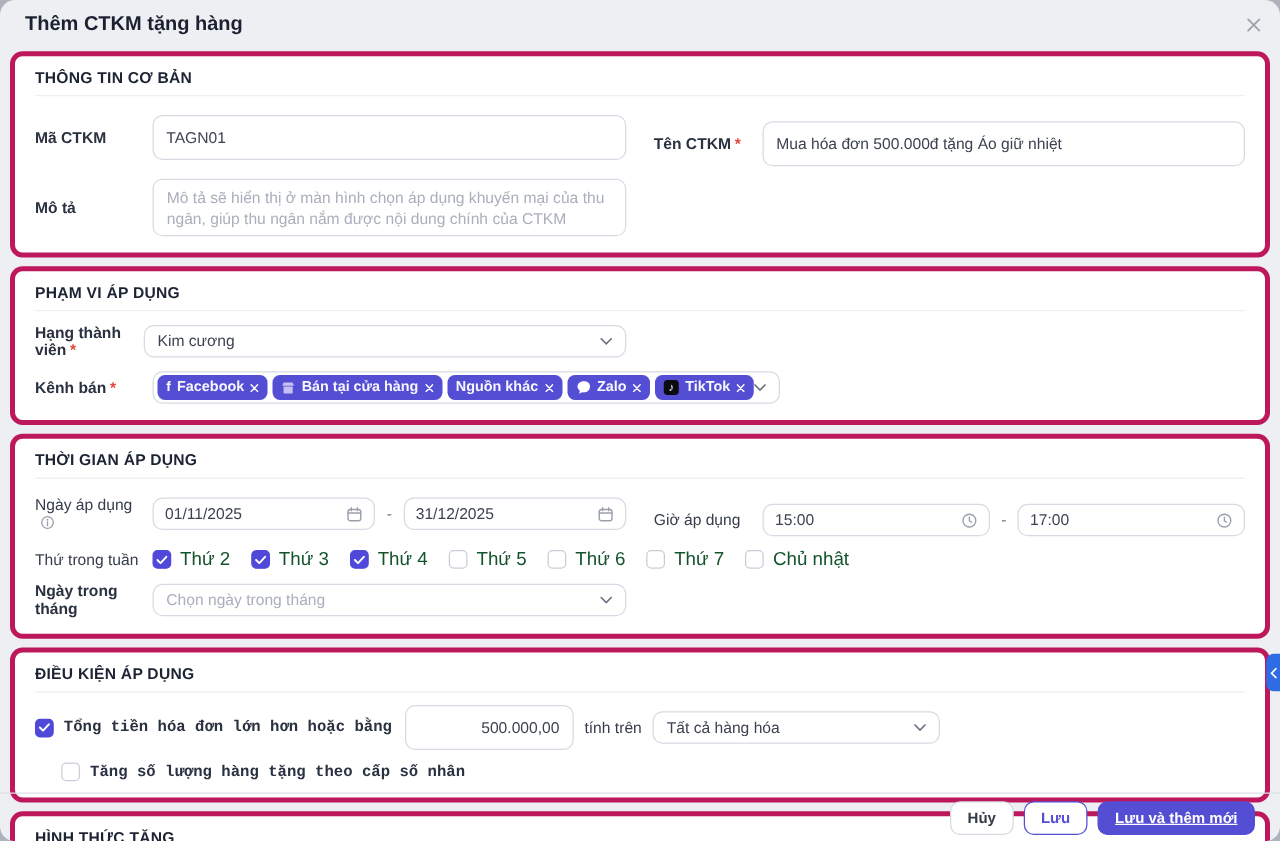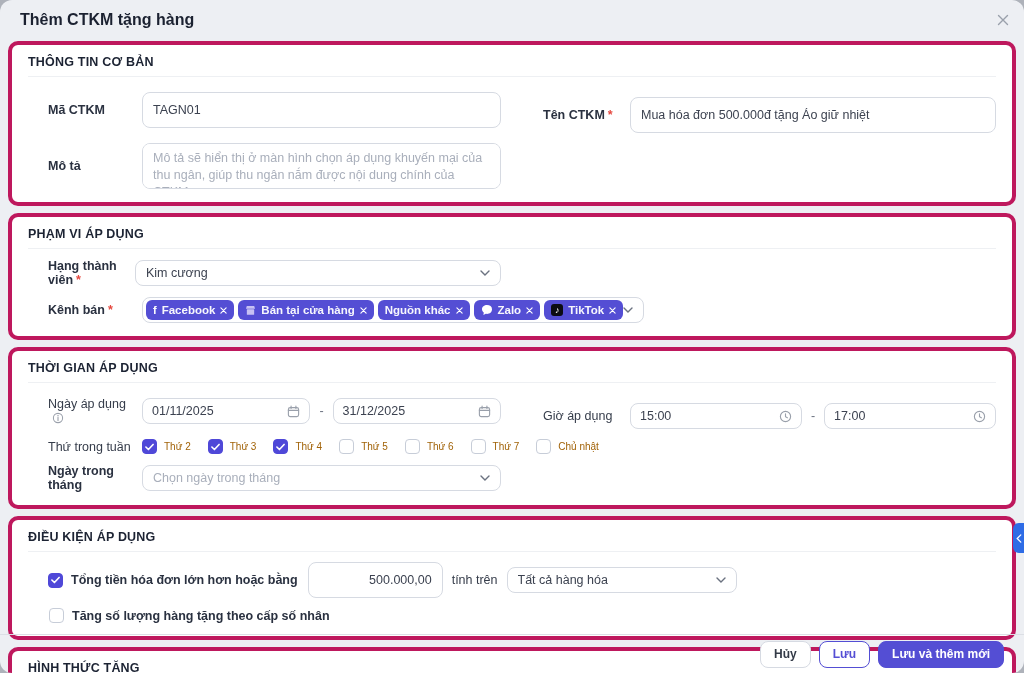--- a/index.html
+++ b/index.html
@@ -20,21 +20,21 @@
   .dlg-header{ height:40px; display:flex; align-items:center; padding:0 20px; position:relative; }
   .dlg-title{ font-size:16px; font-weight:700; color:#1b2130; }
   .dlg-close{ position:absolute; right:13px; top:12px; width:16px; height:16px; cursor:pointer;
     display:flex; align-items:center; justify-content:center; }
   
   .cards{ padding:1px 8px 0; display:flex; flex-direction:column; gap:7px; }
   .card{ background:#fff; border:4px solid #be185d; border-radius:10px; padding:10px 16px 13px; }
   .sec-title{ font-size:12.5px; font-weight:700; color:#1c2333; letter-spacing:.2px;
     padding-bottom:7px; border-bottom:1px solid #eef0f3; margin-bottom:10px; }
   .grid2{ display:grid; grid-template-columns:1fr 1fr; column-gap:22px; }
-  .row{ display:flex; align-items:center;margin-left:20px; }
+  .row{ display:flex; align-items:center; }
   .row + .row, .grid2 + .row, .row + .grid2, .grid2 + .grid2{ margin-top:10px; }
   .lbl{ width:94px; flex:none; font-size:12.5px; font-weight:700; color:#2a3140; }
   .lbl.normal{ font-weight:400; color:#353c4a; }
   .lbl-r{ width:87px; flex:none; font-size:12.5px; font-weight:700; color:#2a3140; }
   .lbl-r.normal{ font-weight:400; color:#353c4a; }
   .req{ color:#e5483f; margin-left:3px; font-weight:700; }
   .inp{ flex:1; height:36px; border:1px solid #d6dae2; border-radius:8px; background:#fff;
     padding:0 10px; font-size:12.5px; color:#3c4250; font-family:"Liberation Sans",sans-serif; outline:none; min-width:0; }
   .inp::placeholder, textarea::placeholder{ color:#a9afbb; }
   textarea.inp{ height:46px; resize:none; padding:6px 10px; line-height:1.35; }
@@ -55,22 +55,22 @@
     align-items:center; gap:5px; padding:0 7px; font-size:11.5px; font-weight:600; white-space:nowrap; cursor:pointer; }
   .tag .fb{ font-weight:700; font-size:11px; }
   .tag .tk{ width:12px; height:12px; background:#0b0b12; border-radius:3px; color:#fff;
     font-size:9px; display:inline-flex; align-items:center; justify-content:center; }
   .tag .tx{ opacity:.95; }
   
   .cb{ width:15px; height:15px; border:1px solid #c7cdd8; border-radius:4px; background:#fff;
     display:inline-flex; align-items:center; justify-content:center; flex:none; cursor:pointer; }
   .cb.checked{ background:#4f48d8; border-color:#4f48d8; }
   .dayitem{ display:inline-flex; align-items:center; gap:7px; margin-right:17px; }
-  .daylabel{ font-size:10px; color:#a16207; }
-  .condlabel{ font-size:12.5px; font-weight:700; color:#2a3140; margin-left:8px; }
+  .daylabel{ font-size:15px; color:#14532d; }
+  .condlabel{ font-size:12.5px; font-weight:700; color:#2a3140; margin-left:8px;font-family:Liberation Mono, monospace; }
   .plain{ font-size:12.5px; color:#353c4a; }
   .num{ text-align:right; }
   
   .redbox{ border:2px solid #e02a1d; border-radius:2px; margin:2px -11px 0; padding:10px 11px; display:flex; }
   .gift-right{ flex:1; min-width:0; }
   table{ width:100%; border-collapse:collapse; table-layout:fixed; }
   th{ background:#eef0f4; font-size:12px; font-weight:700; color:#2a3140; height:27px;
     padding:0 10px; text-align:left; border-bottom:2px solid #fff; white-space:nowrap; overflow:hidden; }
   th.sep{ border-left:1px solid #dfe2e8; }
   th.r, td.r{ text-align:right; }
@@ -78,21 +78,21 @@
   
   .handle{ position:absolute; right:0; top:523px; width:11px; height:30px; background:#2e6ce6;
     border-radius:6px 0 0 6px; display:flex; align-items:center; justify-content:center; cursor:pointer; }
   
   .dlg-footer{ position:absolute; left:0; right:0; bottom:0; height:39px; border-top:1px solid #dcdfe5;
     display:flex; align-items:center; justify-content:flex-end; gap:8px; padding:0 20px; }
   .btn{ height:27px; border-radius:8px; font-size:12px; font-weight:600; padding:0 13px;
     font-family:"Liberation Sans",sans-serif; cursor:pointer; display:inline-flex; align-items:center; }
   .btn-cancel{ background:#fff; border:1px solid #d6dae2; color:#333a47;margin-left:32px; }
   .btn-save{ background:#fff; border:1px solid #544ed4; color:#544ed4; }
-  .btn-primary{ background:#544ed4; border:1px solid #544ed4; color:#fff; }
+  .btn-primary{ background:#544ed4; border:1px solid #544ed4; color:#fff;text-decoration:underline; }
 </style>
 </head>
 <body>
 
 <div class="modal">
 
   <div class="dlg-header">
     <div class="dlg-title">Thêm CTKM tặng hàng</div>
     <div class="dlg-close">
       <svg width="12" height="12" viewBox="0 0 12 12">

